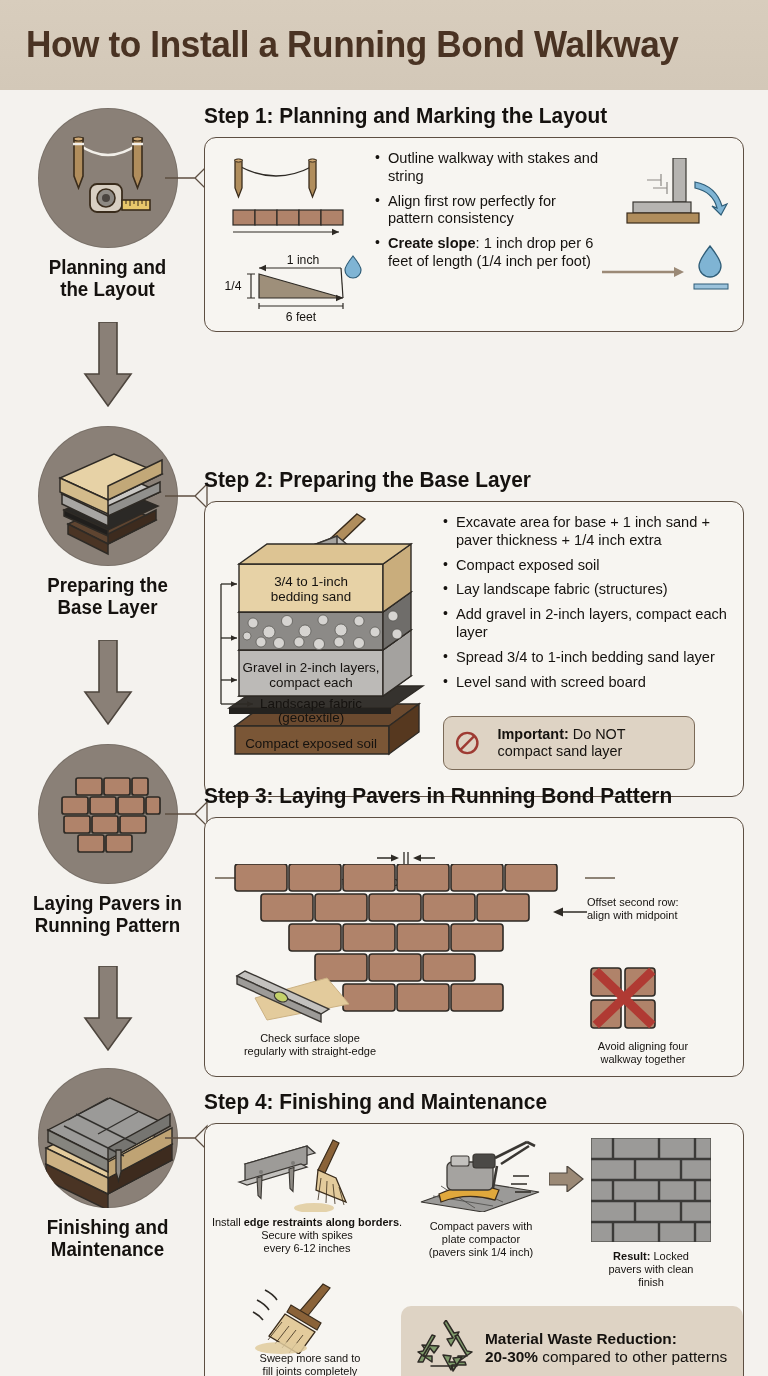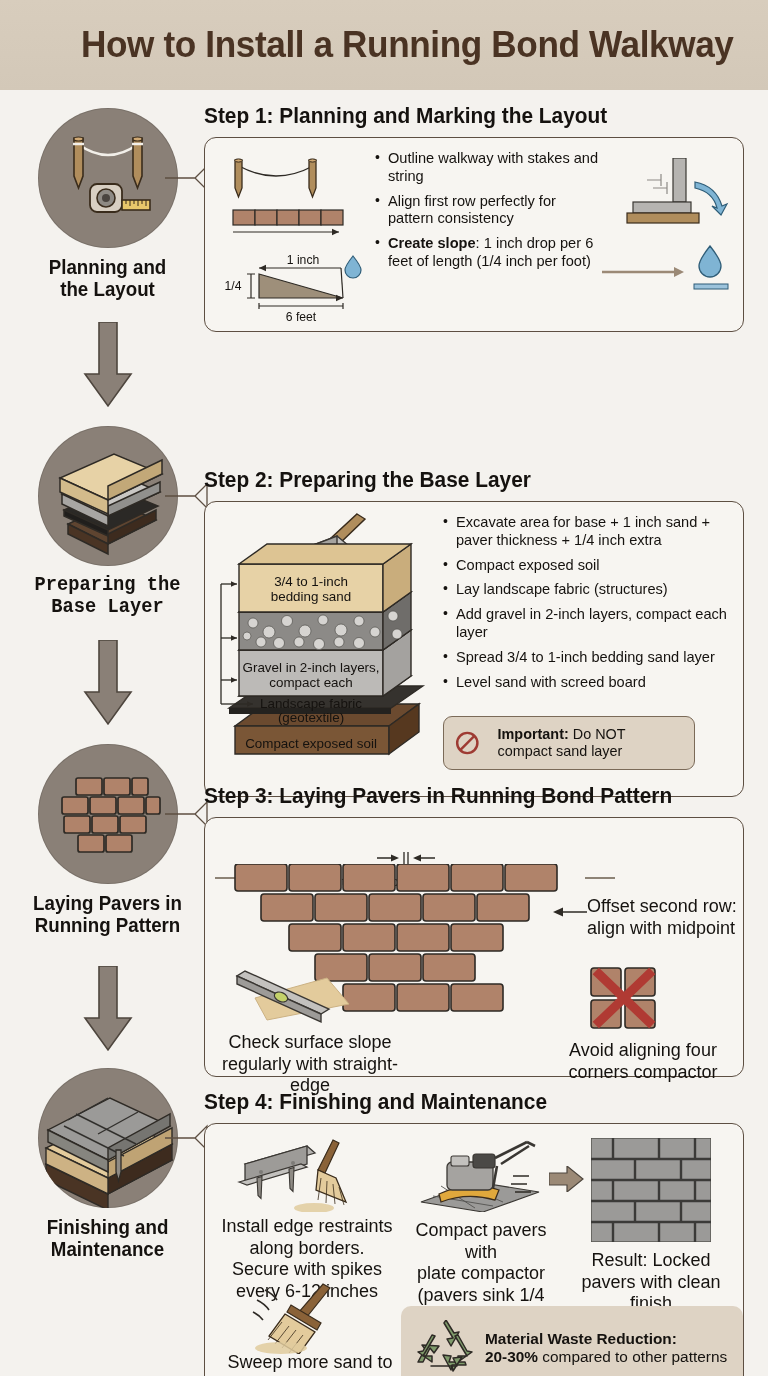--- a/index.html
+++ b/index.html
@@ -8,21 +8,21 @@
     font-family: "Liberation Sans", sans-serif;
     background: #f4f2ee;
     position: relative;
     overflow: hidden;
   }
   
   .header {
     height: 90px;
     background: linear-gradient(180deg,#d8cdbd 0%, #d3c8b8 100%);
     display: flex; align-items: center;
-    justify-content: flex-end;
+    padding-left: 26px;
   }
   .header h1 {
     font-size: 37px;
     font-weight: bold;
     color: #4a3323;
     letter-spacing: -0.4px;
     transform: scaleX(0.95);
     transform-origin: left center;
     white-space: nowrap;
   }
@@ -66,22 +66,22 @@
   .bullets li {
     position: relative; padding-left: 13px;
     font-size: 14.6px; line-height: 1.22; color: #15120f;
     margin-bottom: 7px;
   }
   .bullets li:before {
     content: "•"; position: absolute; left: 0; top: -1px; font-size: 14px;
   }
   b { font-weight: bold; }
 
-  .cap { font-size: 18px; line-height: 1.2; text-align: center; color:#15120f; }
-  .cap b { font-weight: normal; }
+  .cap { font-size: 11px; line-height: 1.2; text-align: center; color:#15120f; }
+  .cap b { font-weight: bold; }
 
   .callout {
     background: #ded3c4; border: 1.4px solid #7b6a58; border-radius: 9px;
     display: flex; align-items: center; gap: 18px; padding: 9px 11px;
   }
   .note-text { font-size: 14.4px; line-height: 1.18; color: #15120f; }
 
   .green-panel {
     background: #ded3c4; border-radius: 10px 10px 10px 10px;
     display: flex; align-items: center; gap: 12px; padding: 10px 14px;
@@ -137,21 +137,21 @@
         <div>Planning and</div>
         <div>the Layout</div>
       </div>
     </div>
     <div class="arrow-down" style="top:232px;">
       <svg width="80" height="86" viewBox="0 0 80 86">
           <path d="M31 0 h18 v52 h14 L40 84 L17 52 h14 z" fill="#8a8077" stroke="#4e463e" stroke-width="1.6"></path>
         </svg>
     </div>
 
-    <div class="side-node" style="top:336px;font-family:Liberation Mono, monospace;">
+    <div class="side-node" style="top:336px;">
       <div class="circle">
         <svg width="140" height="140" viewBox="0 0 140 140">
           <g stroke="#2e2a25" stroke-width="1.5">
             <polygon points="30,98 70,118 118,94 78,76" fill="#5e4430"></polygon>
             <polygon points="30,98 30,108 70,128 70,118" fill="#4a3424"></polygon>
             <polygon points="70,118 118,94 118,84 70,108" fill="#3d2b1e"></polygon>
             <polygon points="26,84 70,104 120,80 76,62" fill="#2b2926"></polygon>
             <polygon points="26,84 26,90 70,110 70,104" fill="#201e1c"></polygon>
             <polygon points="24,68 70,90 122,66 76,46" fill="#c9c7c4"></polygon>
             <polygon points="24,68 24,78 70,100 70,90" fill="#a8a6a3"></polygon>
@@ -454,21 +454,21 @@
         <g fill="#b0836a" stroke="#2e2a25" stroke-width="1.6">
           <rect x="6" y="4" width="30" height="28" rx="3"></rect>
             <rect x="40" y="4" width="30" height="28" rx="3"></rect>
           <rect x="6" y="36" width="30" height="28" rx="3"></rect>
             <rect x="40" y="36" width="30" height="28" rx="3"></rect>
         </g>
         <path d="M14 10 L64 58 M64 10 L14 58" stroke="#b03a33" stroke-width="9" stroke-linecap="square"></path>
       </svg>
       <div class="cap" style="position:absolute;left:358px;top:222px;width:160px;">
         <div>Avoid aligning four</div>
-        <div>corners compactor</div>
+        <div>walkway together</div>
       </div>
     </div>
   </div>
 
   <div class="step" style="top:1000px;">
     <div class="step-title">Step 4: Finishing and Maintenance</div>
     <div class="card" style="height:268px;overflow:hidden;">
 
       <svg style="position:absolute;left:24px;top:14px;" width="130" height="74" viewBox="0 0 130 74">
         <path d="M16 26 l62 -18 8 7 -62 18 z" fill="#b6b4b1" stroke="#3a3733" stroke-width="1.3"></path>

